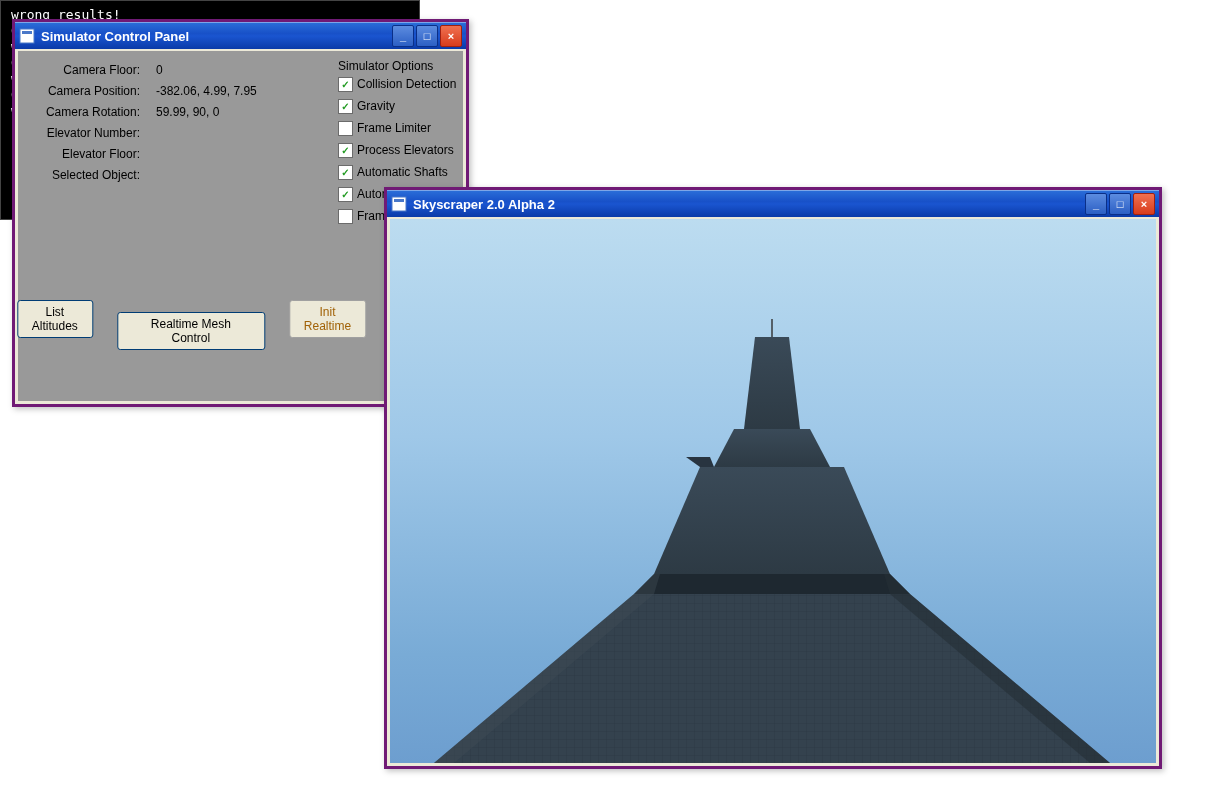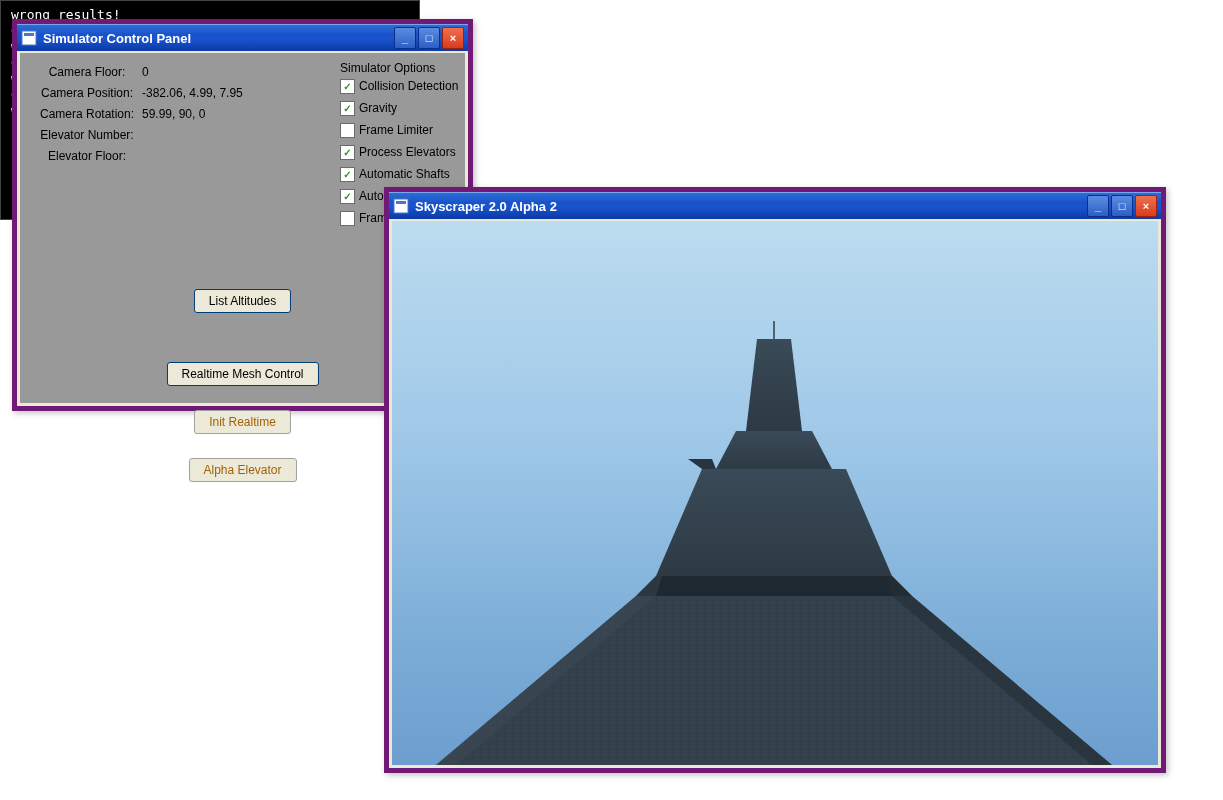--- a/index.html
+++ b/index.html
@@ -8,21 +8,21 @@
     height: 800px;
     background: #ffffff;
     font-family: "Tahoma", sans-serif;
     font-size: 11px;
     position: relative;
     overflow: hidden;
   }
   .window {
     position: absolute;
     background: #ece9d8;
-    border: 5px solid #701a75;
+    border: 3px solid #701a75;
     box-shadow: 2px 2px 6px rgba(0,0,0,0.25);
   }
   .titlebar {
     height: 26px;
     display: flex;
     align-items: center;
     color: #fff;
     font-size: 13px;
     font-weight: bold;
     padding: 0 4px;
@@ -56,21 +56,21 @@
     padding: 8px 12px;
     box-sizing: border-box;
     color: #000;
     font-size: 12px;
   }
   .info-row {
     display: flex;
     height: 21px;
     align-items: center;
   }
-  .info-label { width: 110px; text-align: center; padding-right: 0; }
+  .info-label { width: 110px; text-align: right; padding-right: 16px; }
   .info-value { }
   .options-col {
     position: absolute;
     left: 320px; top: 8px;
     font-size: 12px;
   }
   .options-col .opt-header { margin-bottom: 0; }
   .opt-row { display: flex; align-items: center; height: 22px; }
   .opt-row .cb { margin-right: 4px; }
   .cb {
@@ -78,21 +78,21 @@
     background: #fff;
     border: 1px solid #6b6b6b;
     display: inline-flex; align-items: center; justify-content: center;
     cursor: pointer;
     font-size: 10px; color: #229b22; font-weight: bold;
   }
   .btn-stack {
     position: absolute;
     left: 50%; transform: translateX(-50%);
     top: 236px;
-    display: flex; flex-direction: column; gap: 24px; align-items: center;
+    display: flex; flex-direction: row; gap: 24px; align-items: center;
   }
   .pbtn {
     background: #ece9d8;
     border: 1px solid #003c74;
     border-radius: 3px;
     padding: 4px 14px;
     font-size: 12px;
     font-family: inherit;
     cursor: pointer;
     color: #000;
@@ -186,20 +186,24 @@
           <div class="info-value">59.99, 90, 0</div>
         </div>
       <div class="info-row">
           <div class="info-label">Elevator Number:</div>
           <div class="info-value"></div>
         </div>
       <div class="info-row">
           <div class="info-label">Elevator Floor:</div>
           <div class="info-value"></div>
         </div>
+      <div class="info-row">
+          <div class="info-label">Selected Object:</div>
+          <div class="info-value"></div>
+        </div>
     </div>
 
     <div class="options-col">
       <div class="opt-header">Simulator Options</div>
       <div class="opt-row">
           <span class="cb">✓</span>
           <span>Collision Detection</span>
         </div>
       <div class="opt-row">
           <span class="cb">✓</span>

